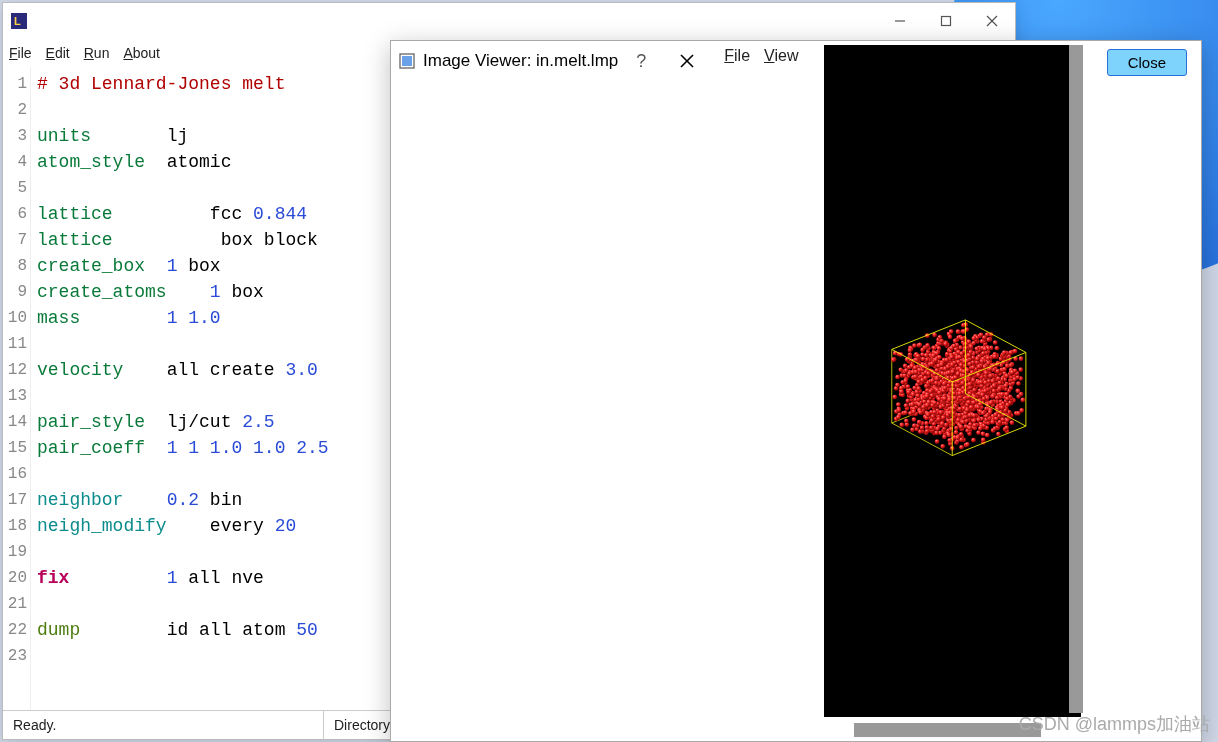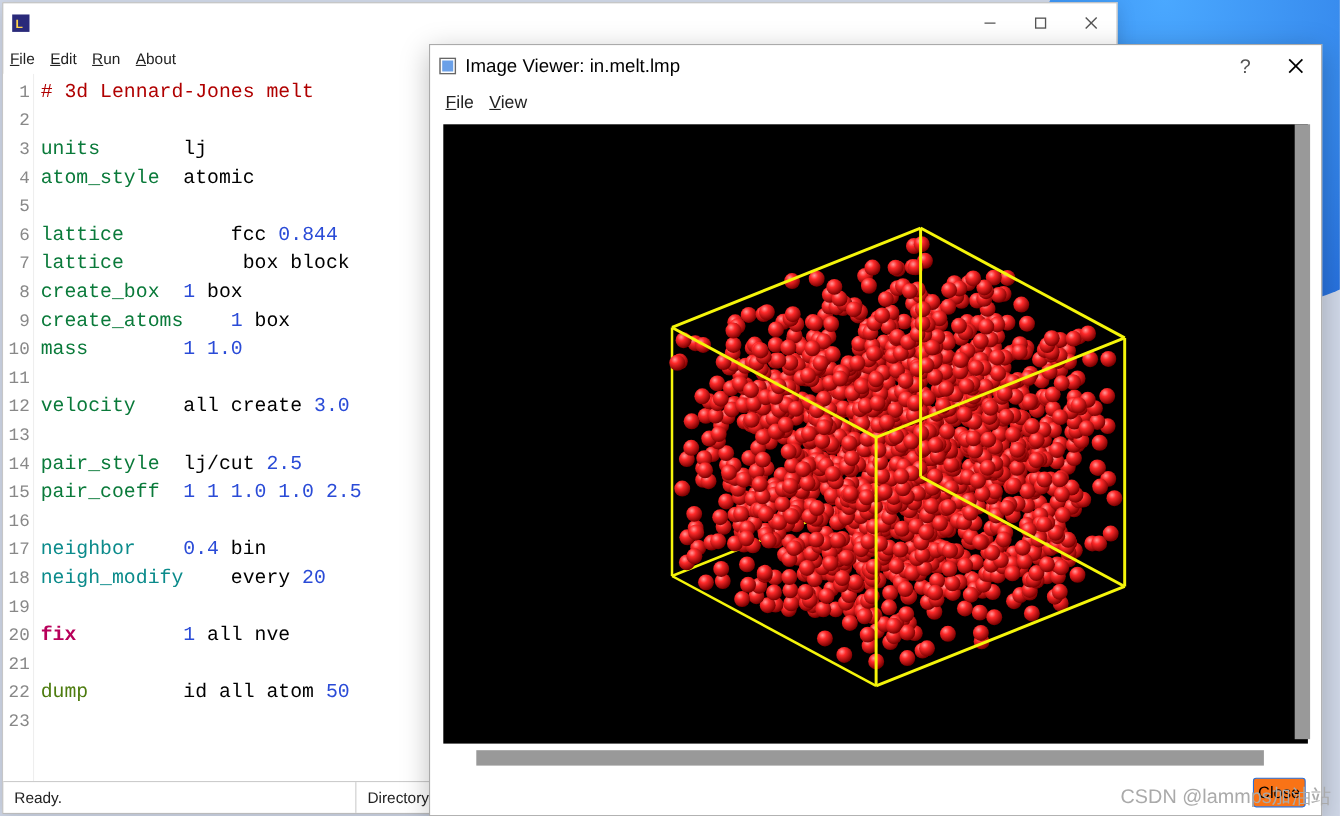--- a/index.html
+++ b/index.html
@@ -15,31 +15,31 @@
   .gutter{width:24px;background:#fff;color:#888;font-family:Liberation Mono, monospace;font-size:16px;text-align:right;padding:4px 3px 0 0;line-height:26px;border-right:1px solid #eee}
   .code{flex:1;font-family:"Consolas","Courier New",monospace;font-size:18px;line-height:26px;padding:4px 0 0 6px;white-space:pre;color:#000;overflow:hidden}
   .c-cmt{color:#b00000}
   .c-kw{color:#0a7a3a}
   .c-num{color:#2a4bd7}
   .c-dump{color:#4d7c0f}
   .c-fix{color:#b8005a;font-weight:600}
   .c-tealkw{color:#0b8b8b}
   .status{height:28px;border-top:1px solid #ccc;display:flex;align-items:center;font-size:14px;color:#222}
   .status .cell{padding:0 10px;border-right:1px solid #ccc;height:100%;display:flex;align-items:center}
-  .viewer{position:absolute;left:390px;top:40px;width:810px;height:700px;background:#fff;border:1px solid #aaa;box-shadow:0 6px 24px rgba(0,0,0,.25);display:flex;flex-direction:column}
+  .viewer{position:absolute;left:390px;top:40px;width:810px;height:700px;background:#fff;border:1px solid #aaa;box-shadow:0 6px 24px rgba(0,0,0,.25);display:flex;}
   .viewer .titlebar{height:40px;font-size:17px;color:#000}
   .viewer .menubar{height:30px;font-size:16px;padding:0 14px}
   .canvaswrap{flex:1;margin:4px 12px 4px 12px;position:relative;display:flex;flex-direction:column}
   .canvas{flex:1;background:#000;position:relative;overflow:hidden}
   .hscroll{height:14px;margin:6px 40px 0 30px;position:relative}
   .hscroll .thumb{position:absolute;left:0;right:0;top:0;bottom:0;background:#999}
   .vscroll{position:absolute;right:-2px;top:0;bottom:24px;width:14px}
   .vscroll .thumb{position:absolute;left:0;right:0;top:0;bottom:0;background:#999}
   .btnrow{height:42px;display:flex;justify-content:flex-end;align-items:center;padding:0 14px}
-  .closebtn{border:1.5px solid #2a6fd6;background:#f97316;color:#000;padding:4px 4px;font-size:15px;border-radius:3px}
+  .closebtn{border:1.5px solid #2a6fd6;background:#7dd3fc;color:#000;padding:4px 20px;font-size:15px;border-radius:3px}
   .watermark{position:absolute;right:8px;bottom:6px;font-size:18px;color:#aaa;font-family:Arial,sans-serif;pointer-events:none}
   .desktop-arc{position:absolute;right:-120px;top:-120px;width:400px;height:400px;border-radius:50%;background:radial-gradient(circle at 30% 30%,#4aa8ff,#1e63d6)}
 </style>
 </head>
 <body>
 
 <div class="desktop-arc"></div>
 
 <div class="win" style="left:2px;top:2px;width:1012px;height:736px">
   <div class="titlebar">
@@ -109,21 +109,21 @@
 <span class="c-kw">lattice</span>          box block
 <span class="c-kw">create_box</span>  <span class="c-num">1</span> box
 <span class="c-kw">create_atoms</span>    <span class="c-num">1</span> box
 <span class="c-kw">mass</span>        <span class="c-num">1 1.0</span>
 
 <span class="c-kw">velocity</span>    all create <span class="c-num">3.0</span>
 
 <span class="c-kw">pair_style</span>  lj/cut <span class="c-num">2.5</span>
 <span class="c-kw">pair_coeff</span>  <span class="c-num">1 1 1.0 1.0 2.5</span>
 
-<span class="c-tealkw">neighbor</span>    <span class="c-num">0.4</span> bin
+<span class="c-tealkw">neighbor</span>    <span class="c-num">0.2</span> bin
 <span class="c-tealkw">neigh_modify</span>    every <span class="c-num">20</span>
 
 <span class="c-fix">fix</span>         <span class="c-num">1</span> all nve
 
 <span class="c-dump">dump</span>        id all atom <span class="c-num">50</span>
 
 </div>
   </div>
   <div class="status">
     <div class="cell" style="width:300px">Ready.</div>

